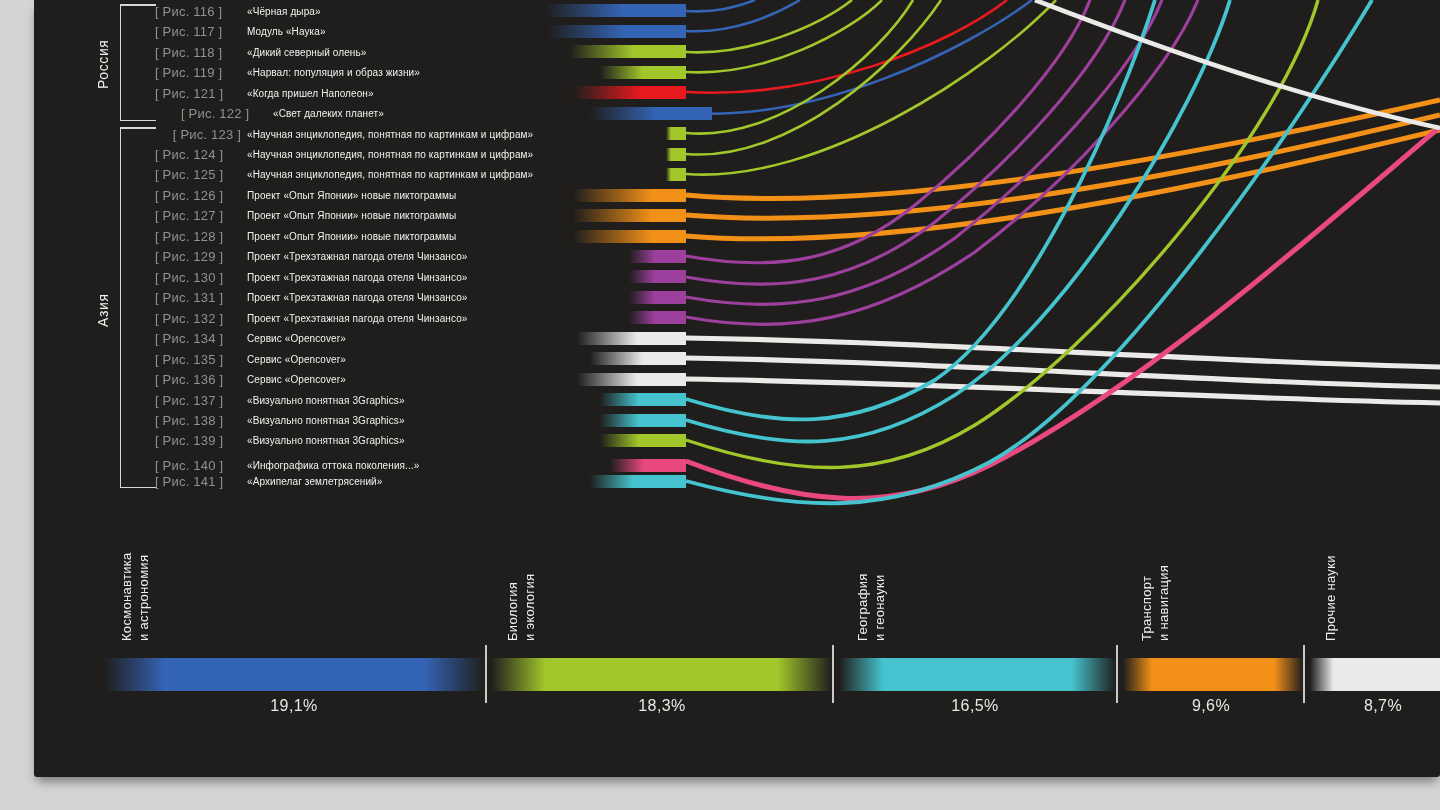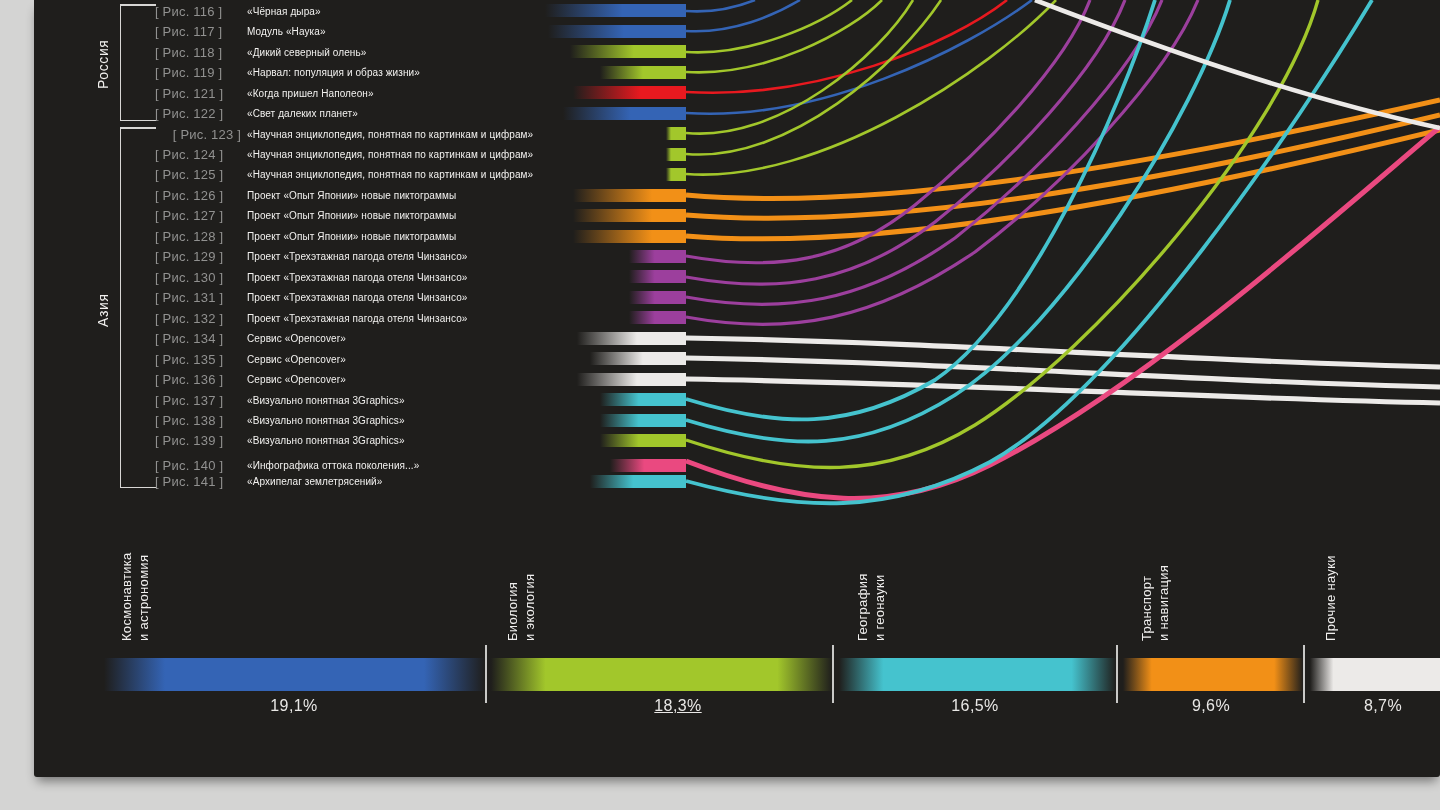--- a/index.html
+++ b/index.html
@@ -109,21 +109,21 @@
       <div class="fig-row" style="top: 62.18px; width: 1136px;">
         <span class="fig-ref">[ Рис. 119 ]</span>
         <span class="fig-title">«Нарвал: популяция и образ жизни»</span>
         <div class="fig-bar" style="left: 566px; top: 3.7px; width: 86px; background: linear-gradient(90deg, rgba(162, 199, 43, 0) 0%, rgb(162, 199, 43) 50%, rgb(162, 199, 43) 100%);"></div>
       </div>
       <div class="fig-row" style="top: 82.64px; width: 1406px;">
         <span class="fig-ref">[ Рис. 121 ]</span>
         <span class="fig-title">«Когда пришел Наполеон»</span>
         <div class="fig-bar" style="left: 539px; top: 3.7px; width: 113px; background: linear-gradient(90deg, rgba(232, 25, 31, 0) 0%, rgb(232, 25, 31) 60%, rgb(232, 25, 31) 100%);"></div>
       </div>
-      <div class="fig-row" style="top: 103.1px; width: 1184px;">
+      <div class="fig-row" style="top: 103.1px; width: 1184px; margin-left: 26px;">
         <span class="fig-ref">[ Рис. 122 ]</span>
         <span class="fig-title">«Свет далеких планет»</span>
         <div class="fig-bar" style="left: 529px; top: 3.7px; width: 123px; background: linear-gradient(90deg, rgba(52, 100, 181, 0) 0%, rgb(52, 100, 181) 55%, rgb(52, 100, 181) 100%);"></div>
       </div>
       <div class="fig-row" style="top: 123.56px; width: 1406px; text-align: right;">
         <span class="fig-ref">[ Рис. 123 ]</span>
         <span class="fig-title">«Научная энциклопедия, понятная по картинкам и цифрам»</span>
         <div class="fig-bar" style="left: 632px; top: 3.7px; width: 20px; background: linear-gradient(90deg, rgba(162, 199, 43, 0) 0%, rgb(162, 199, 43) 25%, rgb(162, 199, 43) 100%);"></div>
       </div>
       <div class="fig-row" style="top: 144.02px; width: 1406px;">
@@ -218,21 +218,21 @@
       <div class="cat-label" style="left: 84px;">
         <span>Космонавтика</span>
         <span>и астрономия</span>
       </div>
       <div class="cat-percent" style="left: 200px;">19,1%</div>
       <div class="cat-bar" style="left: 457px; width: 341px; background: linear-gradient(90deg, rgba(162, 199, 43, 0) 0%, rgb(162, 199, 43) 16%, rgb(162, 199, 43) 84%, rgba(162, 199, 43, 0) 100%);"></div>
       <div class="cat-label" style="left: 470px;">
         <span>Биология</span>
         <span>и экология</span>
       </div>
-      <div class="cat-percent" style="left: 584px; text-decoration: underline;">18,3%</div>
+      <div class="cat-percent" style="left: 568px;">18,3%</div>
       <div class="cat-bar" style="left: 805px; width: 277px; background: linear-gradient(90deg, rgba(69, 195, 206, 0) 0%, rgb(69, 195, 206) 16%, rgb(69, 195, 206) 84%, rgba(69, 195, 206, 0) 100%);"></div>
       <div class="cat-label" style="left: 820px;">
         <span>География</span>
         <span>и геонауки</span>
       </div>
       <div class="cat-percent" style="left: 881px;">16,5%</div>
       <div class="cat-bar" style="left: 1089px; width: 180px; background: linear-gradient(90deg, rgba(242, 144, 23, 0) 0%, rgb(242, 144, 23) 16%, rgb(242, 144, 23) 84%, rgba(242, 144, 23, 0) 100%);"></div>
       <div class="cat-label" style="left: 1104px;">
         <span>Транспорт</span>
         <span>и навигация</span>

